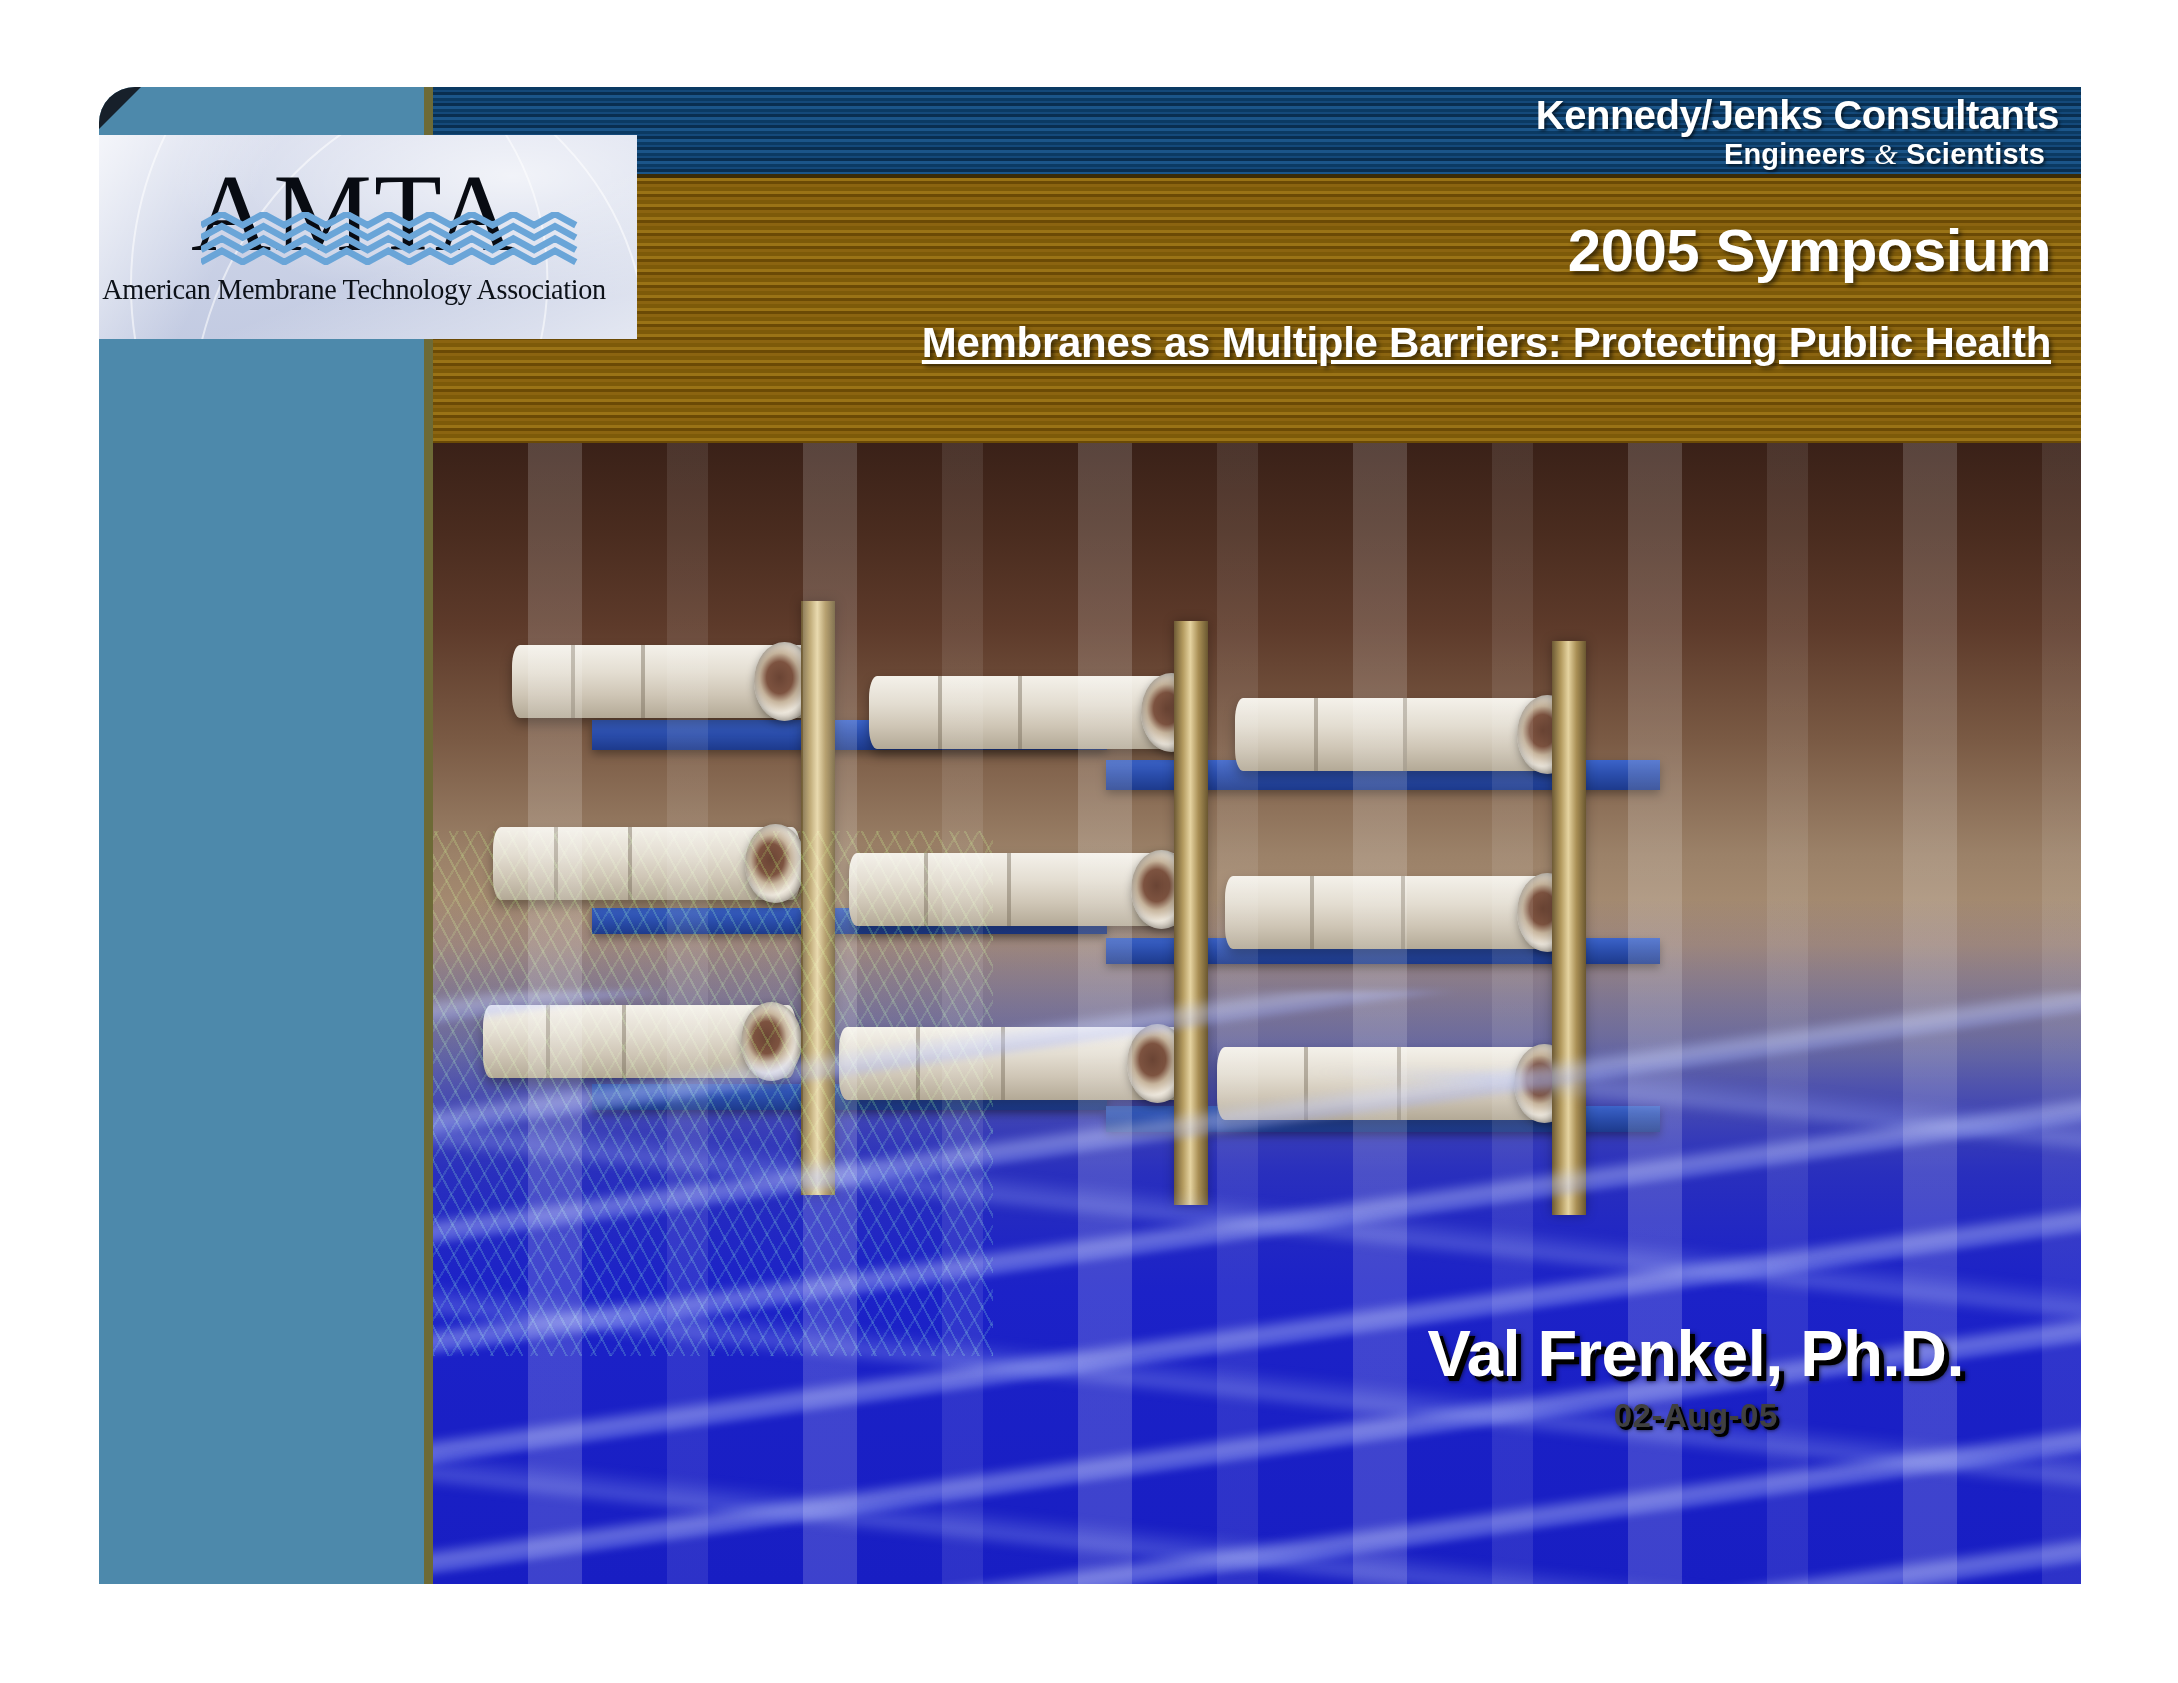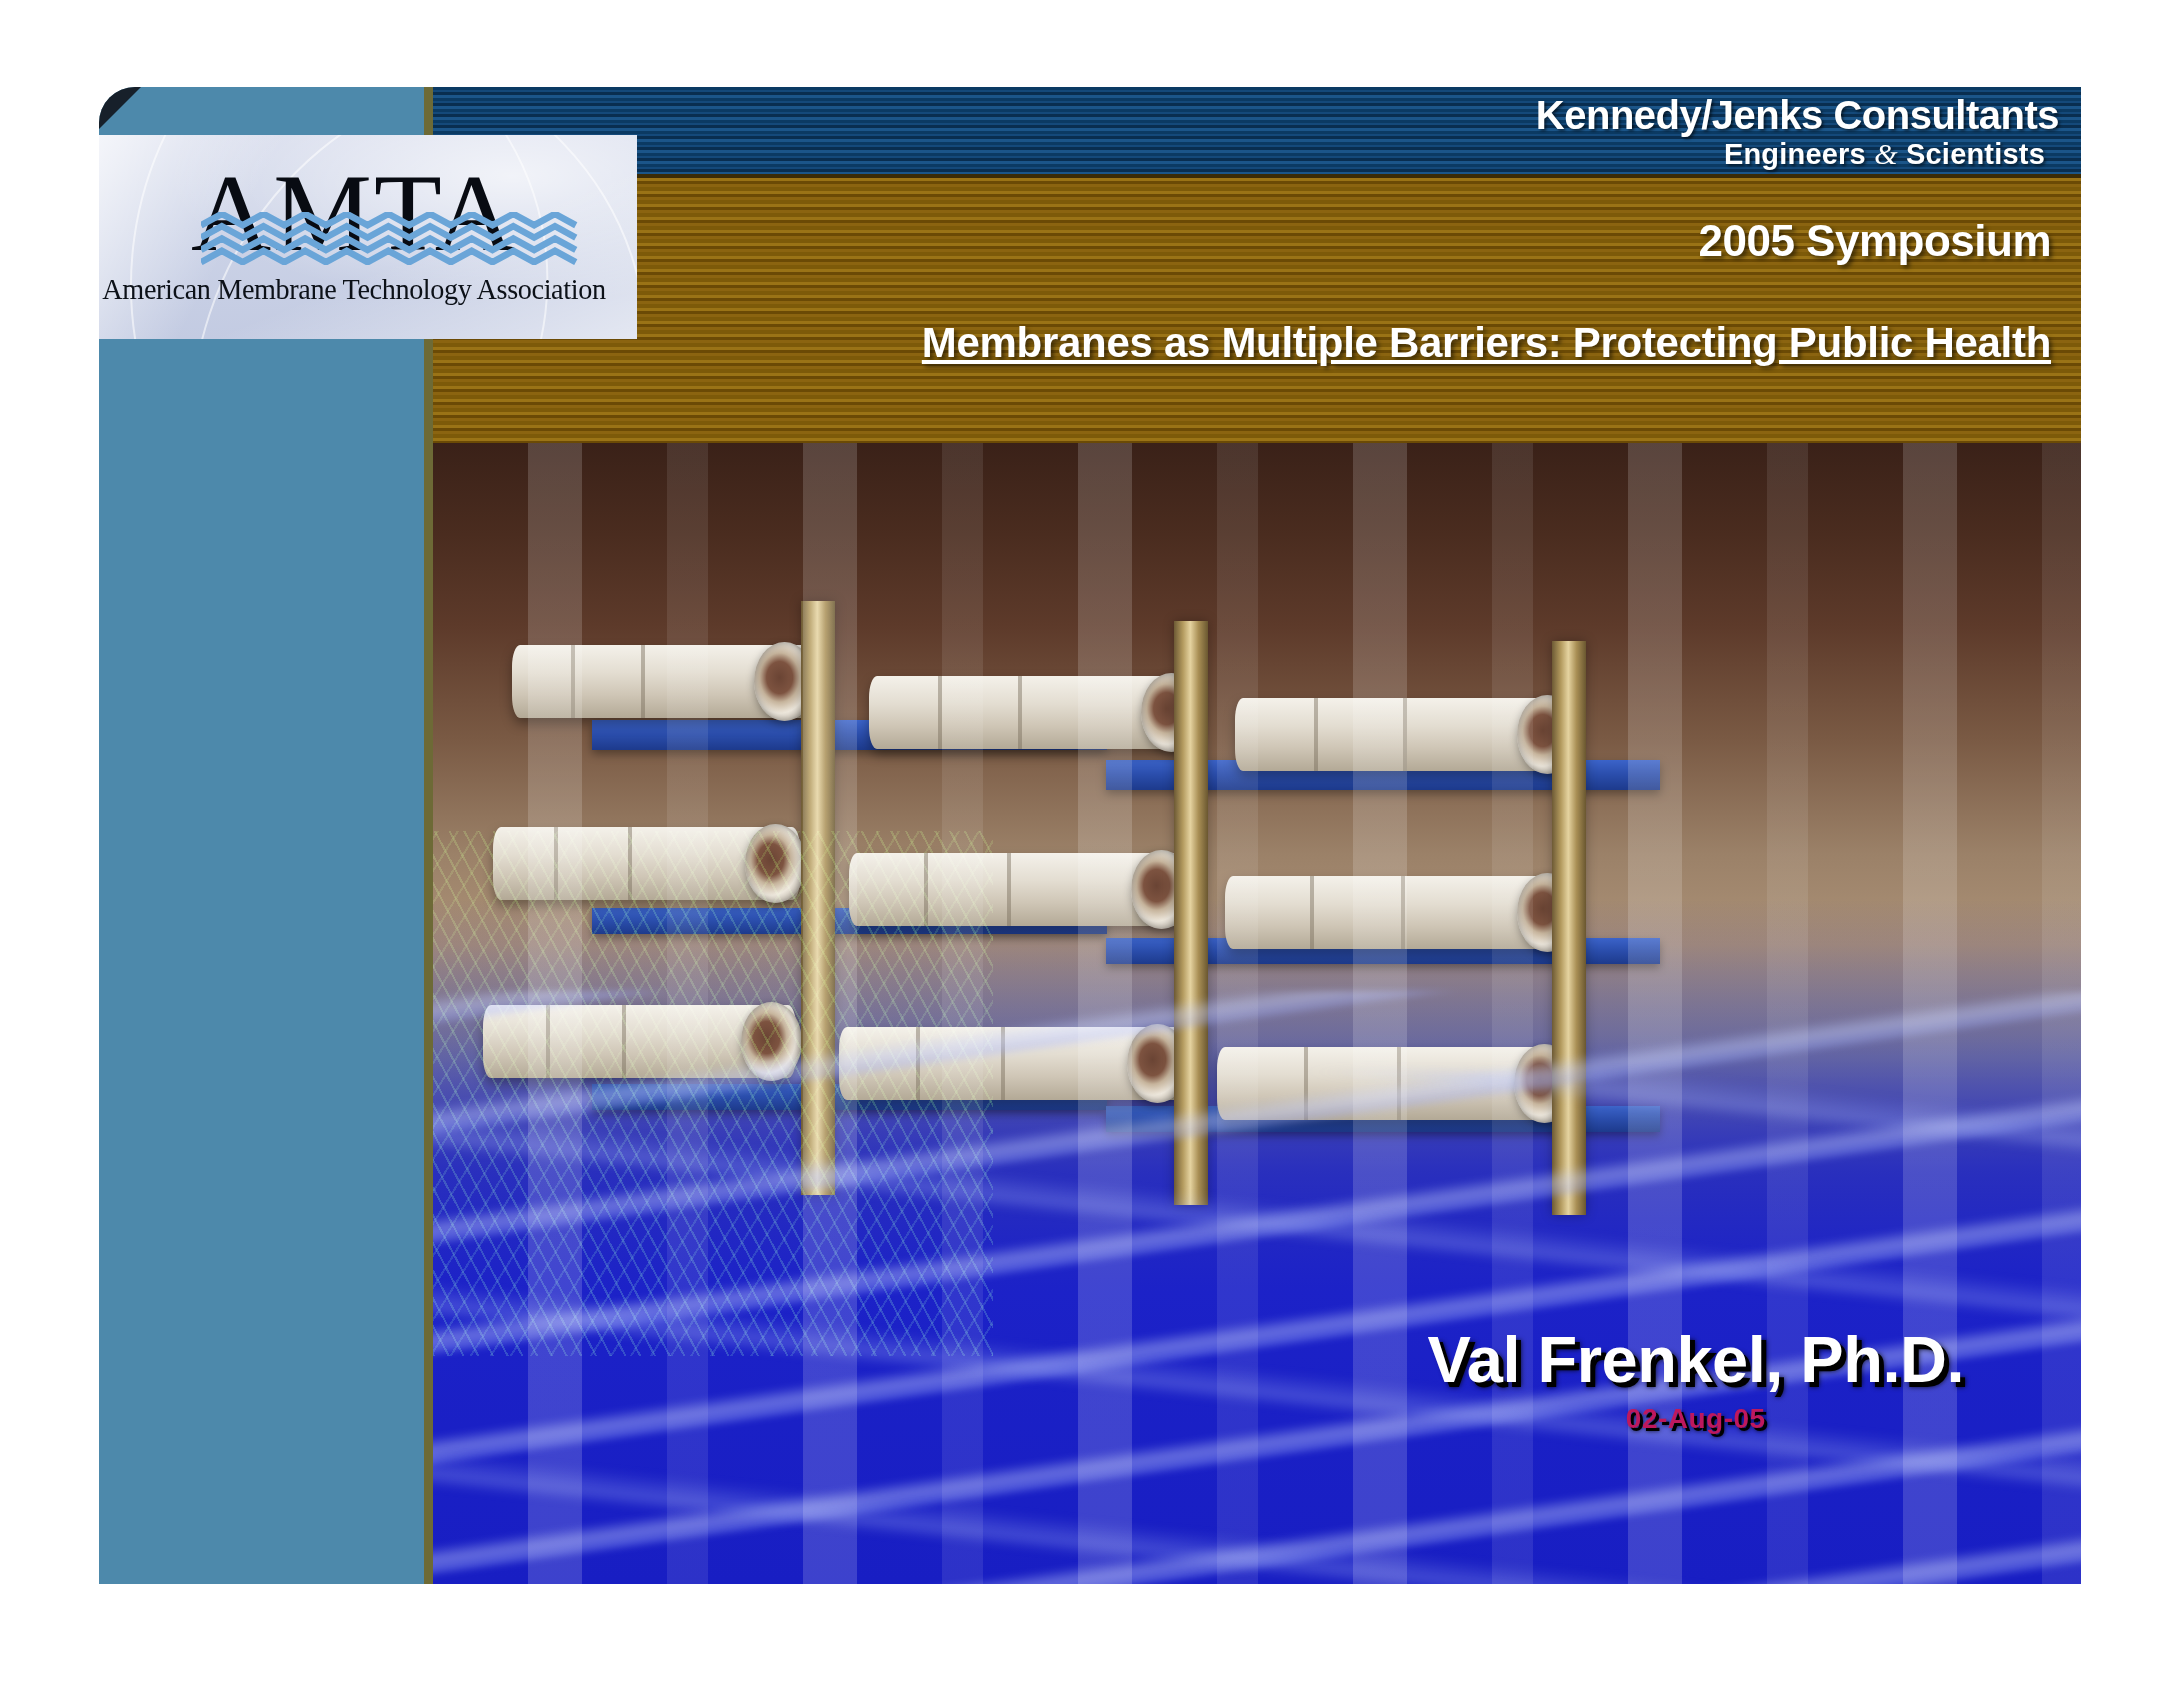--- a/index.html
+++ b/index.html
@@ -107,21 +107,21 @@
   }
   .gold-band::after{
     content:"";
     position:absolute; left:0; right:0; top:0; height:4px;
     background:#3b2b06;
   }
   .symposium {
     position: absolute;
     right: 30px; top: 42px;
     color: #ffffff;
-    font-size: 44px;
+    font-size: 60px;
     font-weight: bold;
     letter-spacing: -0.5px;
     text-shadow: 3px 3px 4px rgba(0,0,0,.5);
     white-space: nowrap;
   }
   .tagline {
     position: absolute;
     right: 30px; top: 145px;
     color: #ffffff;
     font-size: 42px;
@@ -326,22 +326,22 @@
   .presenter-name{
     color:#ffffff;
     font-size:65px;
     font-weight:bold;
     letter-spacing:-0.5px;
     white-space:nowrap;
     text-shadow: 5px 5px 0 #000000, 5px 5px 5px rgba(0,0,0,.8);
   }
   .presenter-date{
     margin-top:6px;
-    color:#be185d;
-    font-size:28px;
+    color:#404040;
+    font-size:33px;
     font-weight:bold;
     letter-spacing:0.5px;
     text-shadow: 3px 3px 0 #000000, 3px 3px 4px rgba(0,0,0,.8);
   }
 </style>
 </head>
 <body>
 
 <div id="slide">
 

